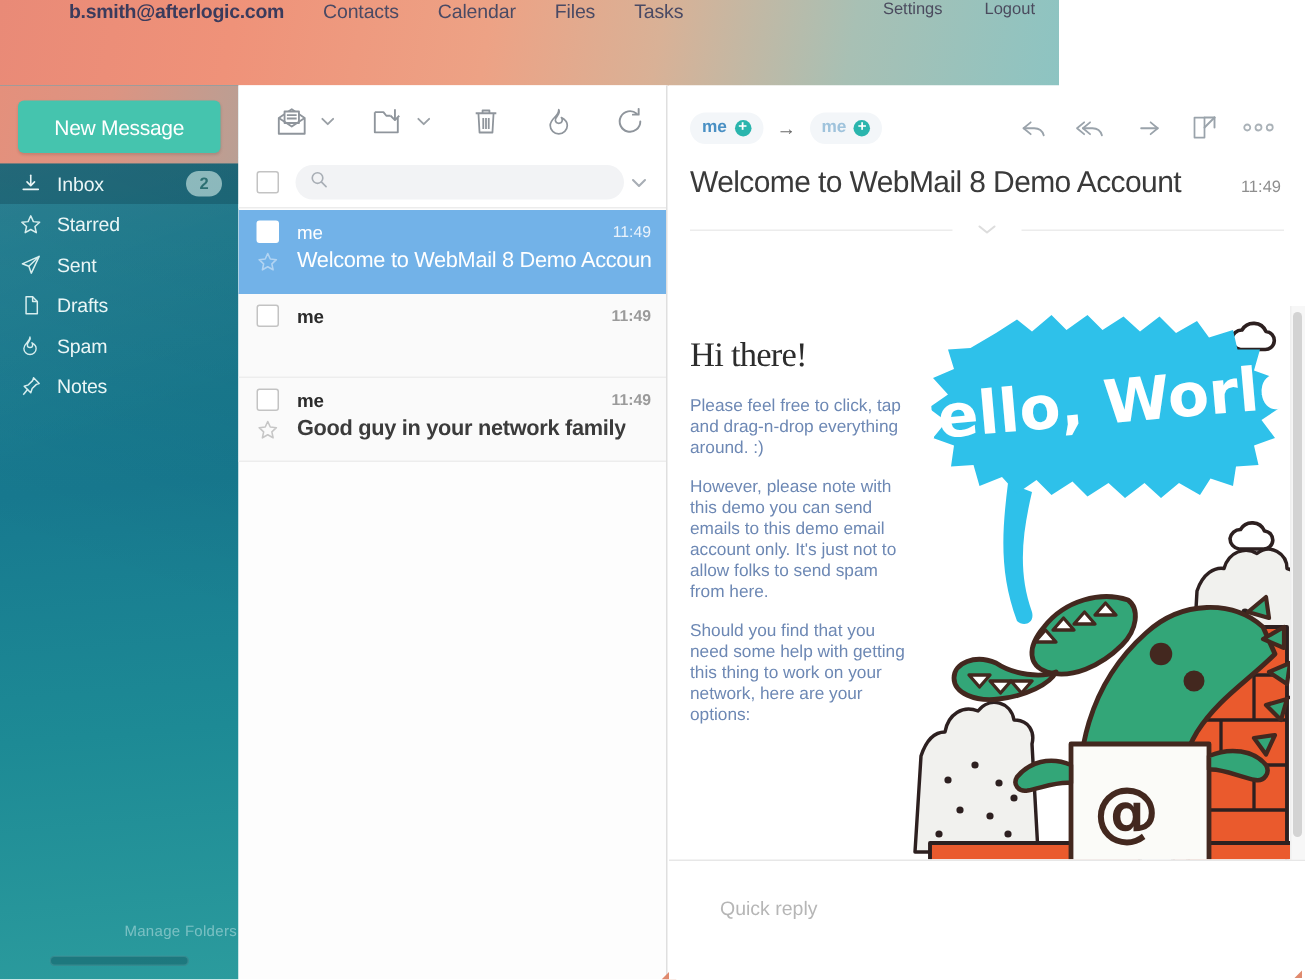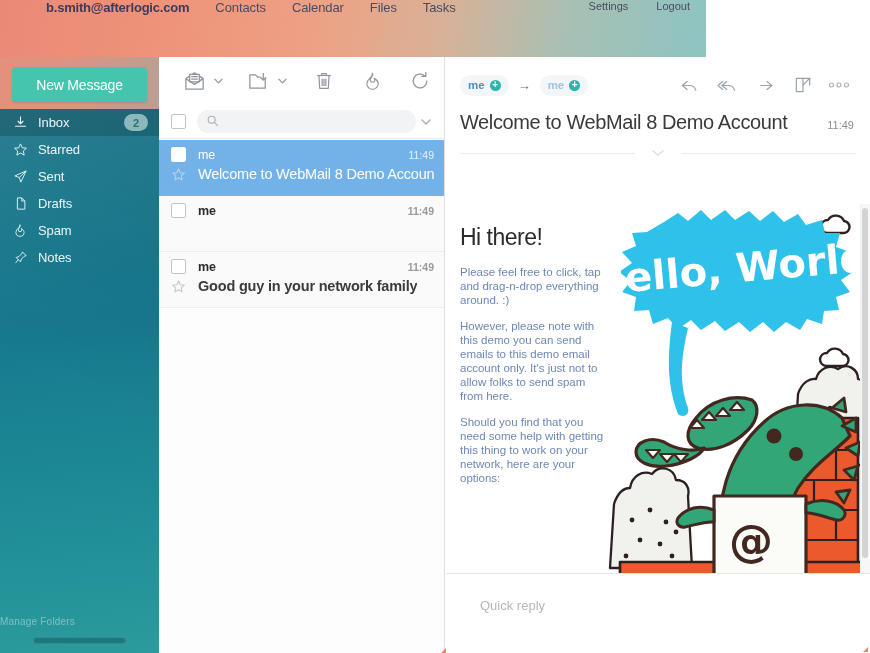--- a/index.html
+++ b/index.html
@@ -66,21 +66,21 @@
   }
   .folder .ficon svg { display: block; }
   .folder .flabel { flex: 1; letter-spacing: -0.1px; }
   .badge {
     min-width: 24px; height: 17px; padding: 0 6px; border-radius: 9px;
     background: rgba(220,245,240,0.58); color: #2c6f72;
     font-size: 11px; font-weight: bold;
     display: flex; align-items: center; justify-content: center;
   }
   .manage-folders {
-    position: absolute; bottom: 26px; left: 0; width: 158px; text-align: left;
+    position: absolute; bottom: 26px; left: 0; width: 158px; text-align: right;
     font-size: 10px; color: rgba(190,225,228,0.55); letter-spacing: 0.2px;
   }
   .sb-scroll {
     position: absolute; bottom: 9px; left: 33px; width: 93px; height: 7px;
     border-radius: 4px; background: rgba(10,60,72,0.35);
     border: 1px solid rgba(120,190,195,0.25);
   }
 
   
   .maillist {
@@ -197,20 +197,21 @@
   }
   .mv-scrolltrack {
     position: absolute; top: 0; right: 0; width: 10px; height: 100%;
     background: #f7f7f7; border-left: 1px solid #efefef;
   }
 
   .body-text { position: absolute; top: 20px; left: 14px; width: 148px; }
   .hi-there {
     font-size: 23px; color: #2c2c2c; font-weight: normal; letter-spacing: -0.5px;
     margin-bottom: 14px;
+    font-family: Liberation Serif, serif;
   }
   .body-p {
     font-size: 11.5px; line-height: 14px; color: #6d88b4; margin-bottom: 12px;
   }
 
   
   .illo { position: absolute; top: 0; left: 160px; width: 255px; height: 100%; overflow: hidden; }
   .illo svg { display: block; }
 
   

